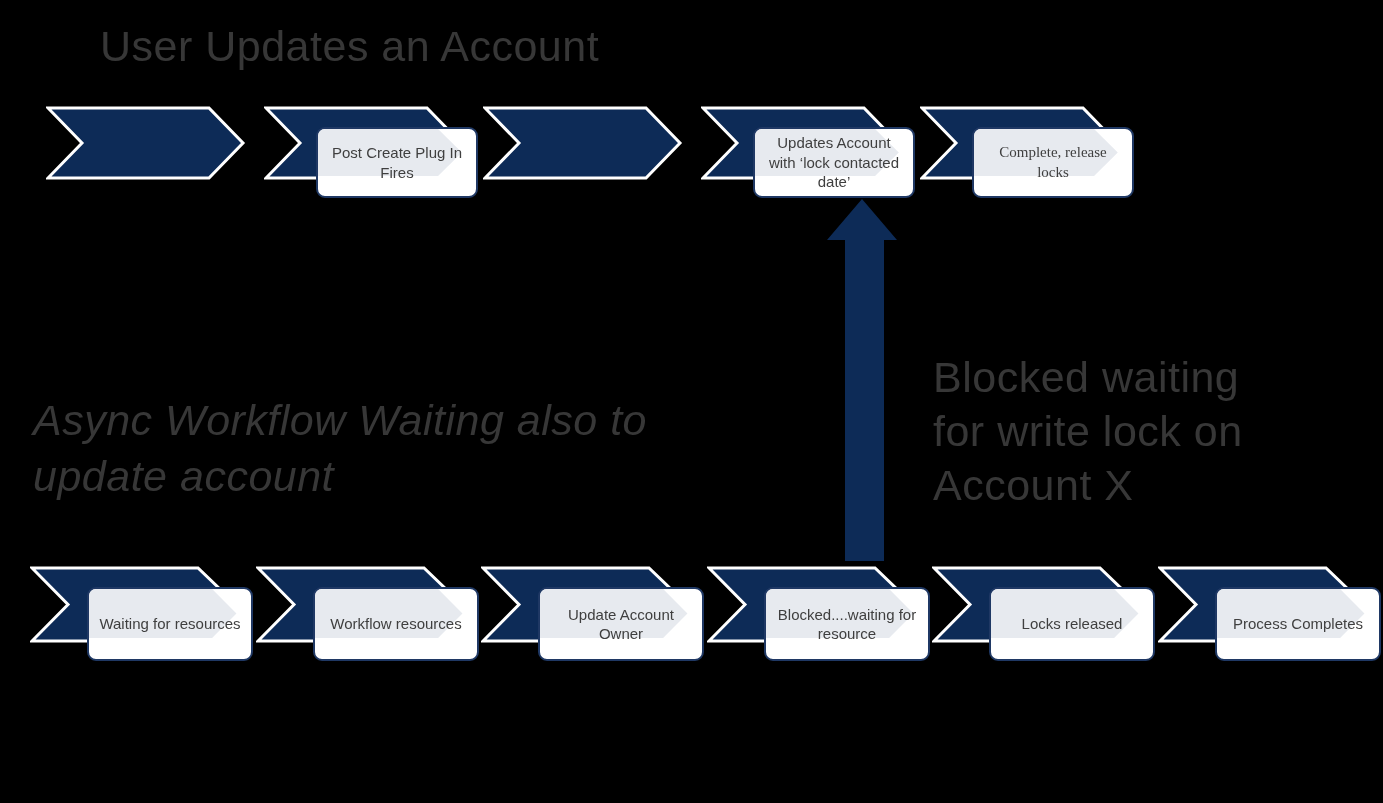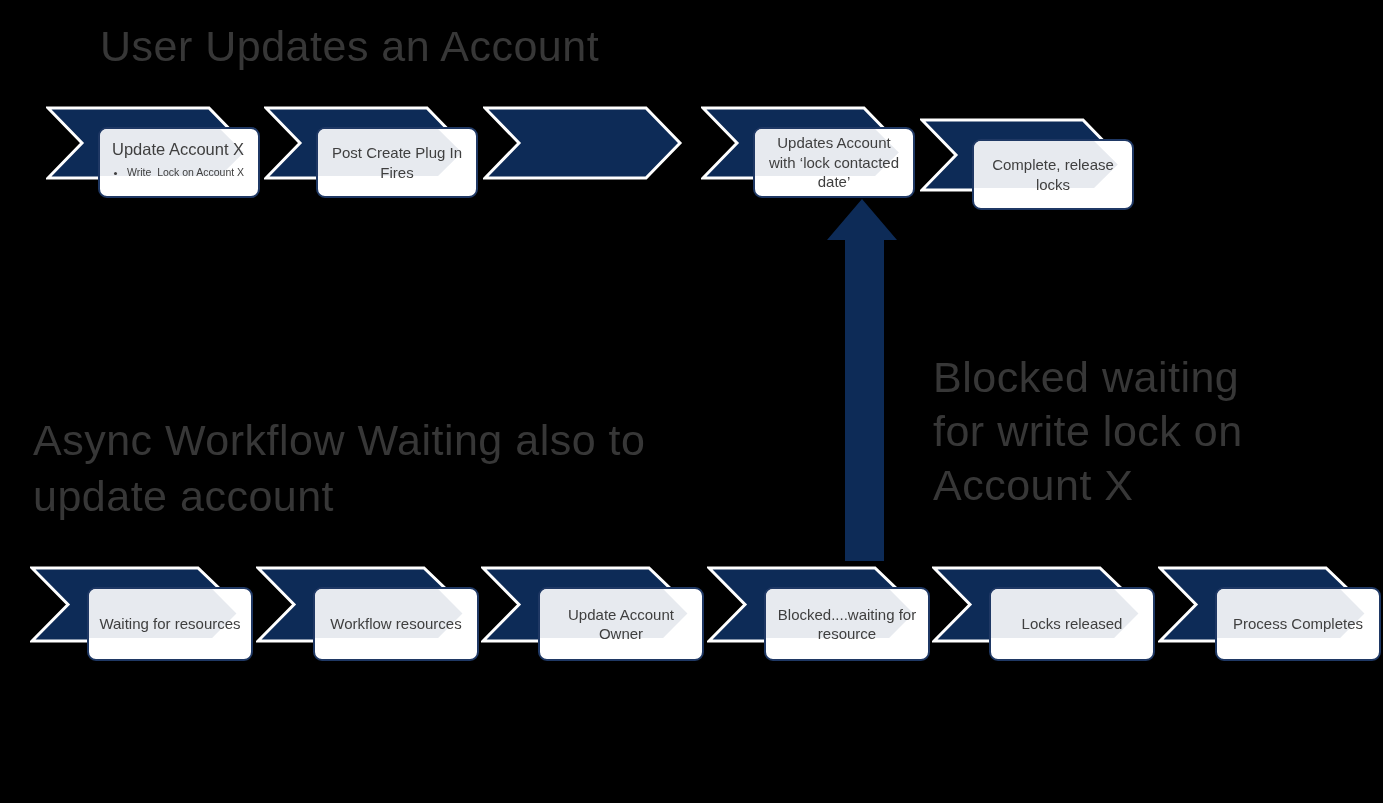--- a/index.html
+++ b/index.html
@@ -25,21 +25,21 @@
   .title{
     position:absolute;
     color:var(--title_text);
     font-size:43px;
     font-weight:300;
     letter-spacing:0.5px;
     line-height:56px;
     white-space:nowrap;
   }
   #title-top{left:100px;top:18px;}
-  #title-bottom{left:33px;top:412px;}
+  #title-bottom{left:33px;top:392px;font-style:italic;}
   #annotation{left:933px;top:350px;line-height:54px;}
   .unit{position:absolute;}
   .unit.top-row{width:265px;height:100px;}
   .unit.bottom-row{width:275px;height:105px;}
   .chev{position:absolute;left:0;top:0;display:block;}
   .box{
     position:absolute;
     background:var(--box_bg);
     border:2px solid var(--box_border);
     border-radius:9px;
@@ -102,27 +102,20 @@
   </div>
 
   <svg id="blocked-arrow" width="90" height="368" viewBox="0 0 90 368">
     <polygon points="42,3 77,44 64,44 64,365 25,365 25,44 7,44" style="fill:var(--arrow);"></polygon>
   </svg>
 
   <div class="unit top-row" style="left:46px;top:106px;">
     <svg class="chev" width="200" height="74" viewBox="0 0 200 74">
       <polygon points="2,2 163,2 197,37 163,72 2,72 36,37" style="fill:var(--chevron);stroke:var(--chevron_outline);stroke-width:3;"></polygon>
     </svg>
-    <div class="box detail">
-      <div class="accent"></div>
-      <div class="heading">Update Account X</div>
-      <ul>
-        <li>Write  Lock on Account X</li>
-      </ul>
-    </div>
   </div>
 
   <div class="unit top-row" style="left:264px;top:106px;">
     <svg class="chev" width="200" height="74" viewBox="0 0 200 74">
       <polygon points="2,2 163,2 197,37 163,72 2,72 36,37" style="fill:var(--chevron);stroke:var(--chevron_outline);stroke-width:3;"></polygon>
     </svg>
     <div class="box">
       <div class="accent"></div>
       <div class="label">Post Create Plug In Fires</div>
     </div>
@@ -137,21 +130,21 @@
   <div class="unit top-row" style="left:701px;top:106px;">
     <svg class="chev" width="200" height="74" viewBox="0 0 200 74">
       <polygon points="2,2 163,2 197,37 163,72 2,72 36,37" style="fill:var(--chevron);stroke:var(--chevron_outline);stroke-width:3;"></polygon>
     </svg>
     <div class="box">
       <div class="accent"></div>
       <div class="label">Updates Account with ‘lock contacted date’</div>
     </div>
   </div>
 
-  <div class="unit top-row" style="left:920px;top:118px;">
+  <div class="unit top-row" style="left:920px;top:106px;font-family:Liberation Serif, serif;">
     <svg class="chev" width="200" height="74" viewBox="0 0 200 74">
       <polygon points="2,2 163,2 197,37 163,72 2,72 36,37" style="fill:var(--chevron);stroke:var(--chevron_outline);stroke-width:3;"></polygon>
     </svg>
     <div class="box">
       <div class="accent"></div>
       <div class="label">Complete, release locks</div>
     </div>
   </div>
 
   <div class="unit bottom-row" style="left:30px;top:566px;">

